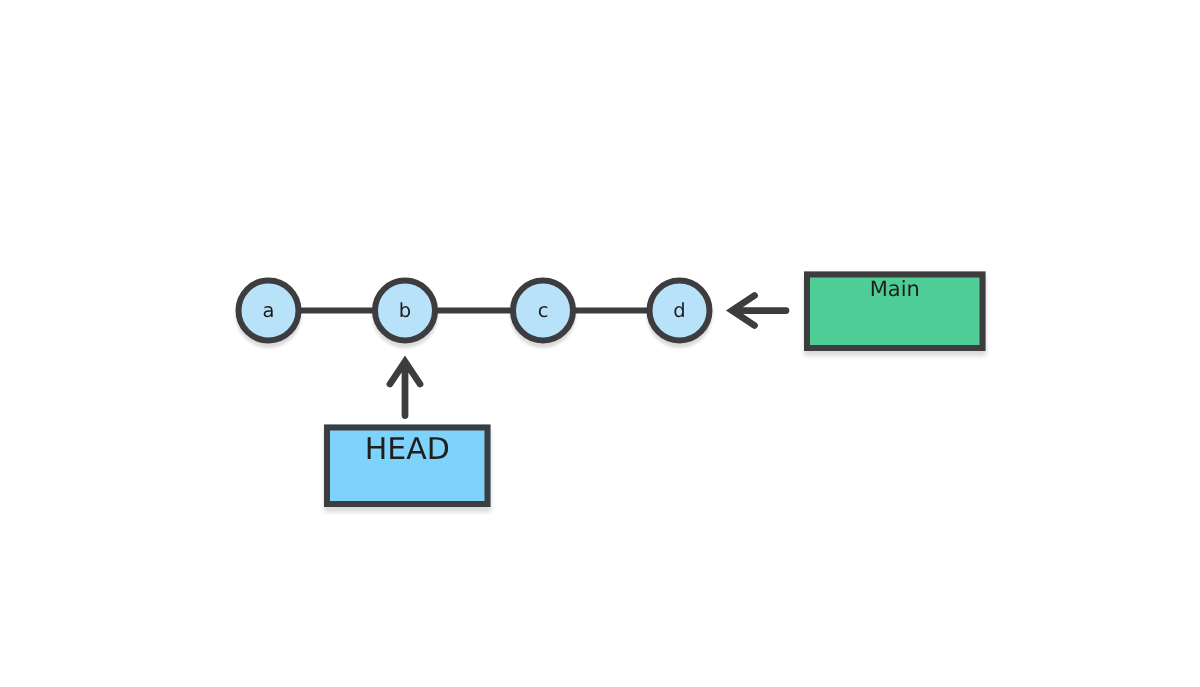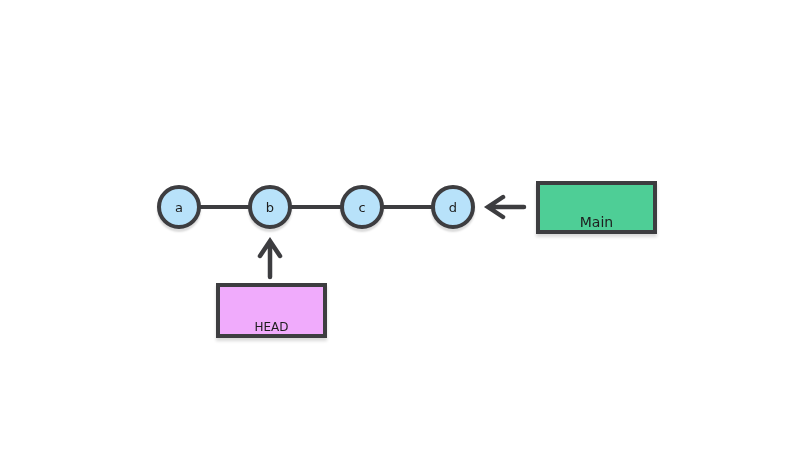--- a/index.html
+++ b/index.html
@@ -40,41 +40,41 @@
     box-shadow: 0 3px 2px rgba(0,0,0,0.14);
   }
   .node-a { left: 157px; top: 185px; }
   .node-b { left: 248px; top: 185px; }
   .node-c { left: 340px; top: 185px; }
   .node-d { left: 431px; top: 185px; }
   .label-box {
     position: absolute;
     border: 4px solid #3d3d40;
     display: flex;
-    align-items: flex-end;
+    align-items: flex-start;
     justify-content: center;
     color: #1e1e1e;
     box-shadow: 0 3px 3px rgba(0,0,0,0.15);
     z-index: 2;
   }
   .main-box {
     left: 536px;
     top: 181px;
     width: 113px;
     height: 45px;
     background: #4ece96;
     font-size: 14px;
   }
   .head-box {
     left: 216px;
     top: 283px;
     width: 103px;
     height: 47px;
-    background: #f0abfc;
-    font-size: 12px;
+    background: #7dd3fc;
+    font-size: 20px;
   }
   .arrow-svg {
     position: absolute;
     z-index: 2;
   }
   .arrow-left { left: 482px; top: 193px; }
   .arrow-up   { left: 256px; top: 235px; }
 </style>
 </head>
 <body>

